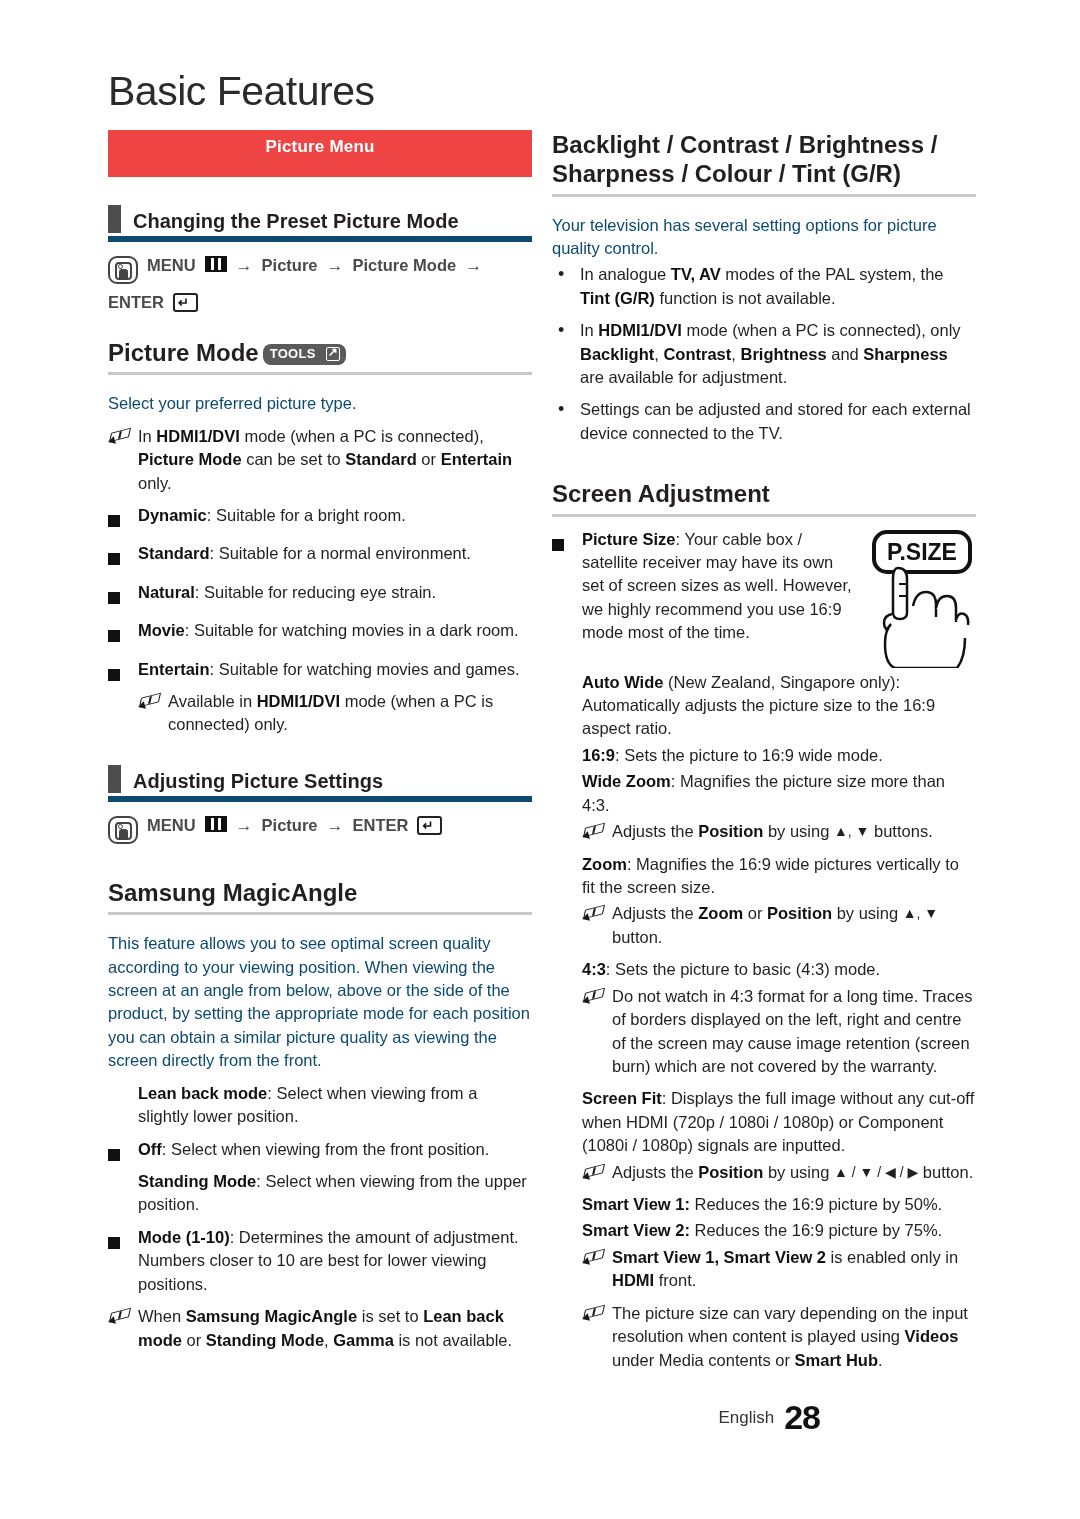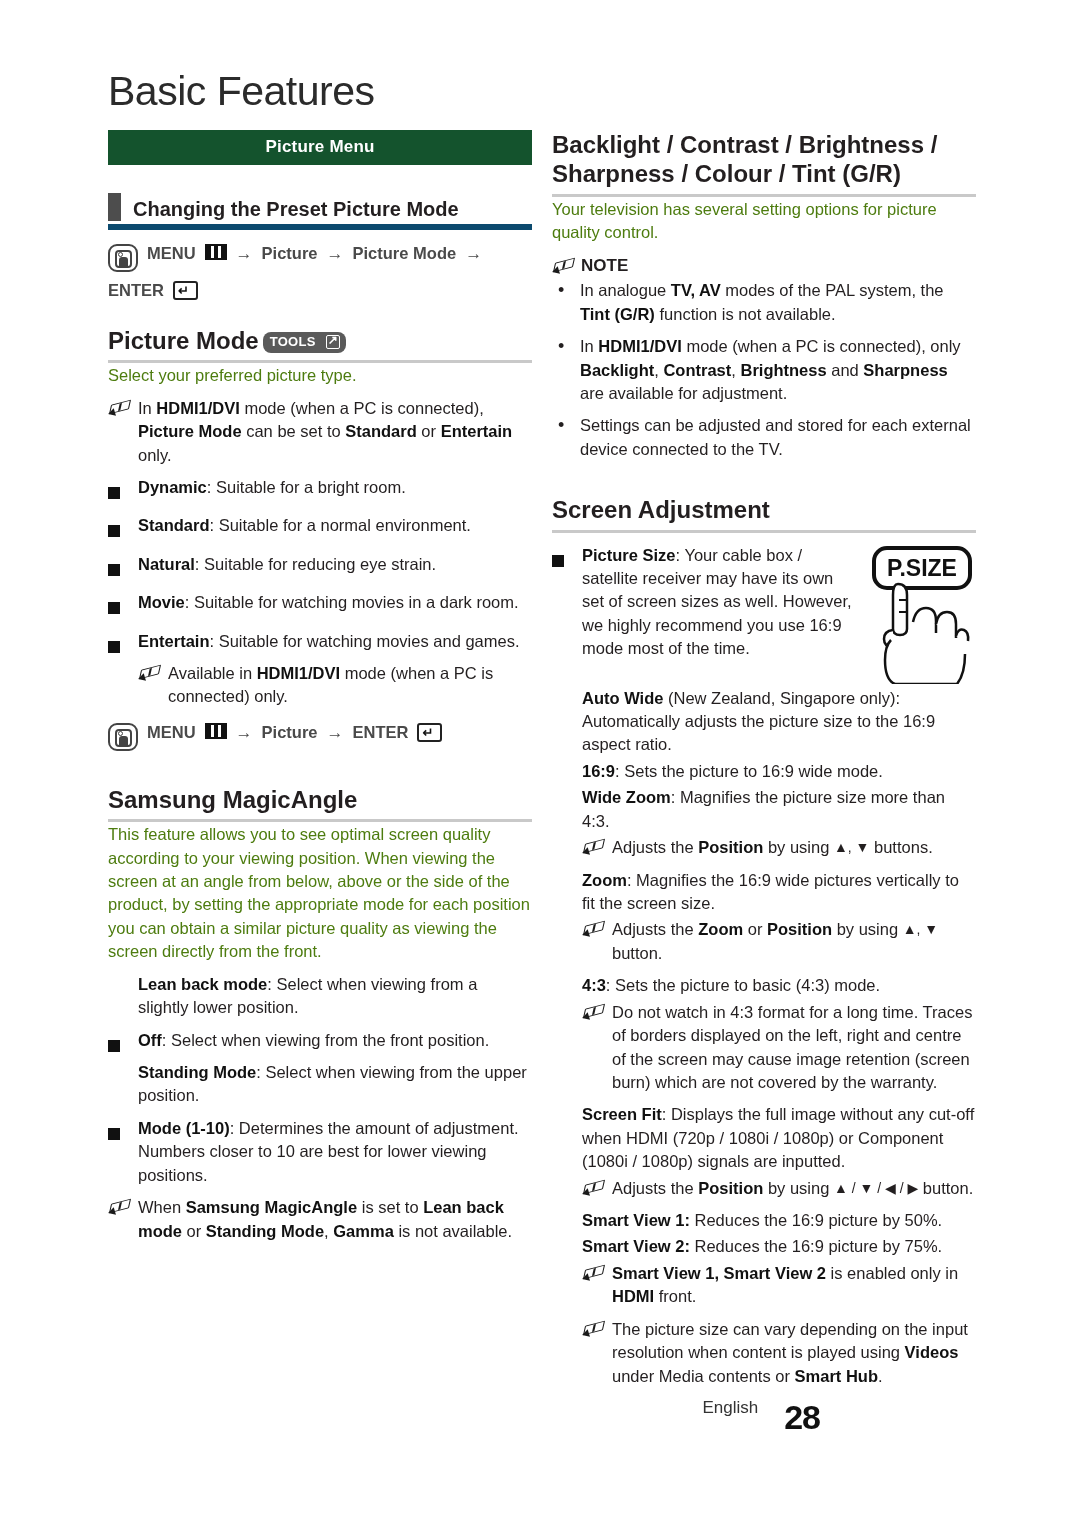--- a/index.html
+++ b/index.html
@@ -19,23 +19,23 @@
     color:#2b2b2b;
   }
 
   
   .col { position:absolute; top:130px; width:424px; }
   .col-left  { left:108px; }
   .col-right { left:552px; }
 
   
   .banner {
-    background:#14532d; color:#ffffff;
+    background:#ef4444; color:#ffffff;
     text-align:center; font-weight:bold; font-size:17px;
-    padding:7px 0 8px 0; letter-spacing:0.2px;
+    padding:7px 0 20px 0; letter-spacing:0.2px;
   }
 
   
   .subhead {
     display:flex; align-items:flex-end; gap:12px;
     margin-top:28px; border-bottom:6px solid #0c4a6e; padding-bottom:3px;
   }
   .subhead .marker { width:13px; height:28px; background:#4d4d4d; flex:0 0 auto; }
   .subhead .txt { font-size:20px; font-weight:bold; line-height:1.1; padding-bottom:1px; }
 
@@ -106,21 +106,21 @@
   }
   .tools-badge .tbox {
     display:inline-block; width:14px; height:14px; border:1.6px solid #fff;
     border-radius:2px; position:relative; box-sizing:border-box;
   }
   .tools-badge .tbox:before {
     content:"\2197"; position:absolute; left:1px; top:-3px; font-size:12px; color:#fff;
   }
 
   
-  .para { font-size:16.5px; line-height:1.42; margin-top:1px; color:#4d7c0f; }
+  .para { font-size:16.5px; line-height:1.42; margin-top:17px; color:#0c4a6e; }
   b, .b { font-weight:bold; color:#111; }
 
   
   .row { display:flex; margin-top:9px; font-size:16.5px; line-height:1.42; }
   .row.tight { margin-top:3px; }
   .row .bul { flex:0 0 auto; }
   .row .body { flex:1 1 auto; }
 
   .sq { display:inline-block; width:12px; height:12px; background:#111; }
   .bul-sq { width:30px; padding-top:6px; }
@@ -159,21 +159,21 @@
   .psize-block { display:flex; gap:10px; align-items:flex-start; margin-top:11px; }
   .psize-text { flex:1 1 auto; }
   .psize-art { flex:0 0 auto; width:108px; height:140px; position:relative; }
 
   
   .ar { font-size:14px; line-height:1; display:inline-block; vertical-align:1px; }
 
   
   .footer {
     position:absolute; right:108px; bottom:82px;
-    display:flex; align-items:flex-start; gap:26px;
+    display:flex; align-items:center; gap:10px;
   }
   .footer .lang { font-size:17px; color:#333; }
   .footer .pnum { font-size:34px; font-weight:bold; color:#111; letter-spacing:-1px; }
 </style>
 </head>
 <body>
 
 <div class="page">
 
   <div class="page-title">Basic Features</div>
@@ -244,20 +244,24 @@
       <span class="body"><b>Entertain</b><span>: Suitable for watching movies and games.</span></span>
     </div>
 
     <div class="row tight indent-1">
       <span class="bul bul-pencil">
         <span class="pencil"><span class="shaft"></span><span class="band"></span><span class="tip"></span></span>
       </span>
       <span class="body"><span>Available in </span><b>HDMI1/DVI</b><span> mode (when a PC is connected) only.</span></span>
     </div>
 
+    <div class="subhead">
+      <span class="marker"></span>
+      <span class="txt">Adjusting Picture Settings</span>
+    </div>
 
     <div class="menupath">
       <span class="press-icon">
         <span class="inner"></span>
           <span class="dot"></span>
           <span class="fing"></span>
       </span>
       <span class="word">MENU</span>
       <span class="menu-glyph"></span>
       <span class="arrow-r">→</span>
@@ -302,28 +306,20 @@
 
     <div class="bighead">
       <span style="display:block;width:100%">
         <span style="display:block">Backlight / Contrast / Brightness /</span>
         <span style="display:block">Sharpness / Colour / Tint (G/R)</span>
       </span>
     </div>
 
     <div class="para">Your television has several setting options for picture quality control.</div>
 
-    <div class="note-head">
-      <span class="pencil">
-          <span class="shaft"></span>
-          <span class="band"></span>
-          <span class="tip"></span>
-        </span>
-      <span>NOTE</span>
-    </div>
 
     <div class="row tight">
       <span class="bul bul-dot">•</span>
       <span class="body"><span>In analogue </span><b>TV, AV</b><span> modes of the PAL system, the </span><b>Tint (G/R)</b><span> function is not available.</span></span>
     </div>
     <div class="row">
       <span class="bul bul-dot">•</span>
       <span class="body"><span>In </span><b>HDMI1/DVI</b><span> mode (when a PC is connected), only </span><b>Backlight</b><span>, </span><b>Contrast</b><span>, </span><b>Brightness</b><span> and </span><b>Sharpness</b><span> are available for adjustment.</span></span>
     </div>
     <div class="row">

